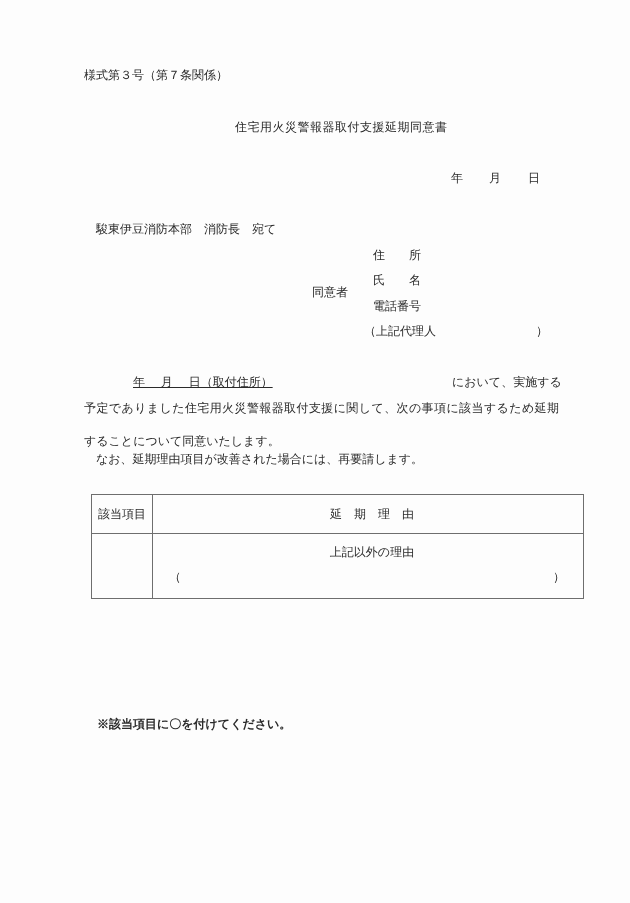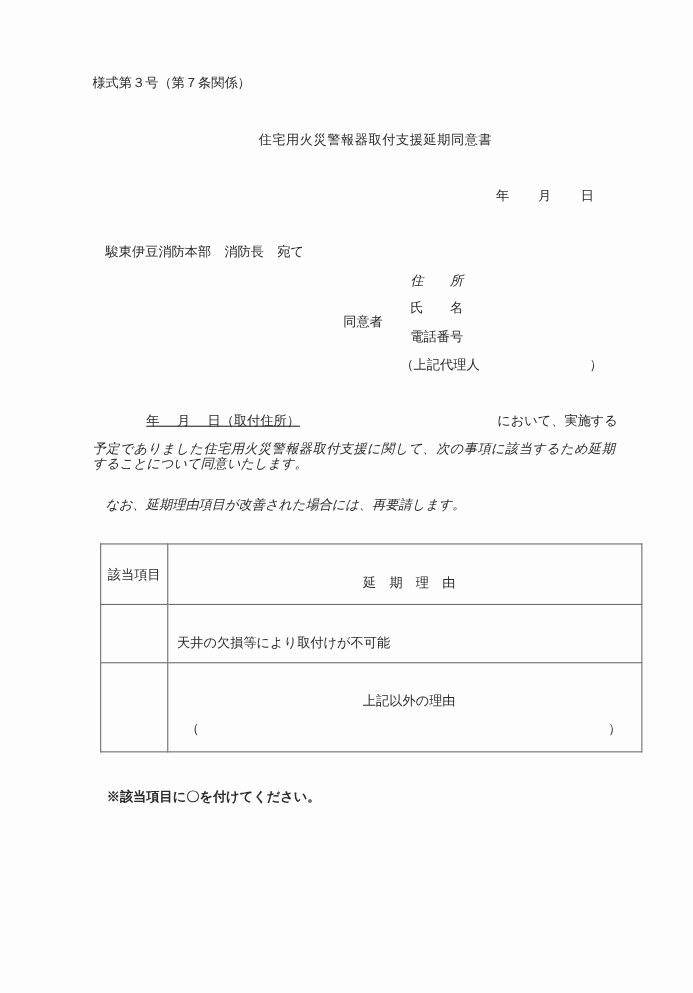--- a/index.html
+++ b/index.html
@@ -7,27 +7,27 @@
     width: 630px; height: 903px; background: #fdfdfd; position: relative;
     font-family: "DejaVu Serif", "Liberation Serif", serif;
     color: #2a2a2a; font-size: 12px; overflow: hidden;
   }
   .abs { position: absolute; white-space: nowrap; line-height: 14px; }
   .form-no { left: 84px; top: 68px; }
   .title { left: 235px; top: 120px; letter-spacing: 0.5px; }
   .date span { position: absolute; top: 170px; }
   .addressee { left: 96px; top: 222px; }
   .sig span { position: absolute; }
-  .para { left: 84px; width: 480px; font-style: italic; }
+  .para { left: 84px; width: 480px; }
   table.reasons {
     position: absolute; left: 91px; top: 494px; width: 493px;
     border-collapse: collapse; font-size: 12px;
   }
   table.reasons td {
-    border: 1px solid #6e6e6e; padding: 16px 0 0 8px; vertical-align: middle;
+    border: 1px solid #6e6e6e; padding: 0 0 0 8px; vertical-align: middle;
   }
   table.reasons td.col1 { width: 54px; padding: 0 0 0 6px; }
   tr.hdr td { height: 38px; }
   tr.r td { height: 36px; }
   tr.other td { height: 64px; vertical-align: top; }
   .hdr-reason { text-align: center; letter-spacing: 0; }
   .other-label { display: block; margin-top: 10px; text-align: center; }
   .other-paren { display: flex; justify-content: space-between; margin-top: 8px; padding: 0 18px 0 8px; }
   .note { left: 97px; top: 717px; font-weight: bold; }
 </style>
@@ -40,43 +40,39 @@
 
 <div class="date">
   <span style="left:451px;">年</span>
   <span style="left:489px;">月</span>
   <span style="left:528px;">日</span>
 </div>
 
 <div class="abs addressee">駿東伊豆消防本部　消防長　宛て</div>
 
 <div class="sig">
-  <span style="left:373px; top:247px;font-style:italic;">住　　所</span>
+  <span style="left:373px; top:247px;">住　　所</span>
   <span style="left:312px; top:284px;text-align:right;">同意者</span>
   <span style="left:373px; top:272px;">氏　　名</span>
   <span style="left:373px; top:298px;">電話番号</span>
   <span style="left:364px; top:323px;">（上記代理人</span>
   <span style="left:536px; top:323px;">）</span>
 </div>
 
 <div class="abs" style="left:133px; top:375px;text-decoration:underline;">年　 月　 日（取付住所）</div>
 <div class="abs" style="left:452px; top:375px;">において、実施する</div>
 <div class="abs para" style="top:401px; letter-spacing:0.4px;">予定でありました住宅用火災警報器取付支援に関して、次の事項に該当するため延期</div>
-<div class="abs para" style="top:414px;">することについて同意いたします。</div>
+<div class="abs para" style="top:434px;">することについて同意いたします。</div>
 <div class="abs para" style="left:96px; top:452px;">なお、延期理由項目が改善された場合には、再要請します。</div>
 
 <table class="reasons">
   <tbody>
       <tr class="hdr">
     <td class="col1">該当項目</td>
     <td class="hdr-reason">延　期　理　由</td>
-  </tr>
-  <tr class="r">
-    <td class="col1"></td>
-    <td>天井の欠損等により取付けが不可能</td>
   </tr>
   <tr class="other">
     <td class="col1"></td>
     <td>
       <span class="other-label">上記以外の理由</span>
       <span class="other-paren">
         <span>（</span>
         <span>）</span>
       </span>
     </td>

